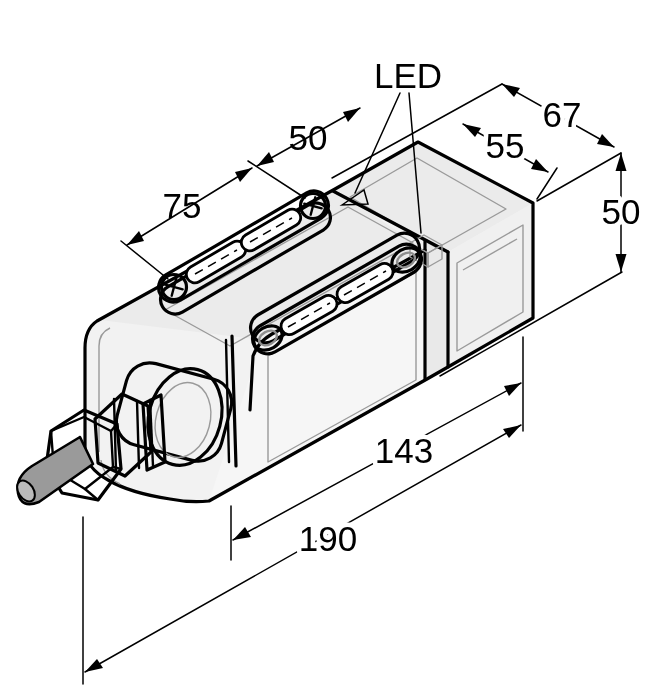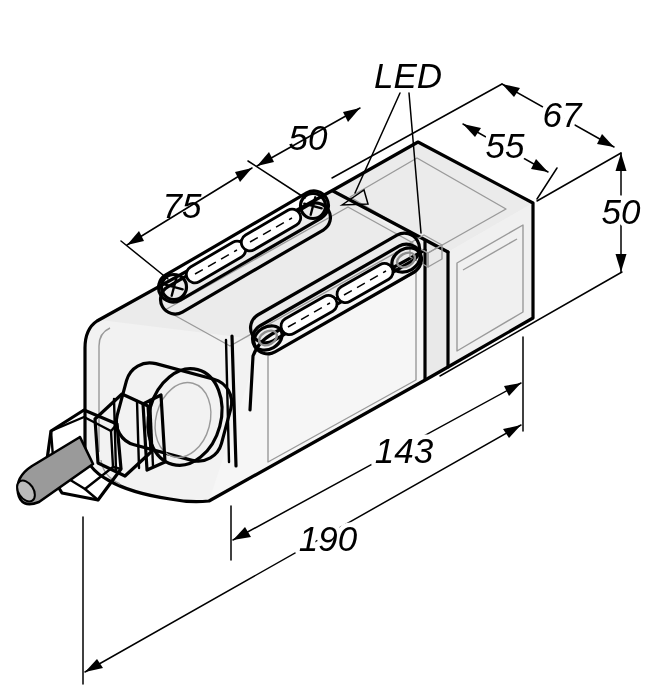--- a/index.html
+++ b/index.html
@@ -1,16 +1,16 @@
 <!DOCTYPE html>
 <html><head>
 <meta charset="utf-8">
 <style>
   html,body{margin:0;padding:0;background:#fff;}
-  .stage{width:651px;height:700px;background:#ffffff;position:relative;overflow:hidden;font-style:italic;}
+  .stage{width:651px;height:700px;background:#ffffff;position:relative;overflow:hidden;}
   svg{display:block;}
   .heavy{fill:none;stroke:#000;stroke-width:3.2;stroke-linejoin:round;stroke-linecap:round;}
   .med{fill:none;stroke:#000;stroke-width:2.4;stroke-linejoin:round;stroke-linecap:round;}
   .thin{fill:none;stroke:#000;stroke-width:1.5;stroke-linecap:round;}
   .gray{fill:none;stroke:#9a9a9a;stroke-width:1.4;stroke-linejoin:round;}
   .dash{fill:none;stroke:#000;stroke-width:1.5;stroke-dasharray:9 6;}
   .arr{fill:#000;stroke:none;}
   .lbl{font-family:"Liberation Sans","DejaVu Sans",sans-serif;font-size:35px;fill:#000;}
   .halo{stroke:#fff;stroke-width:9;paint-order:stroke;stroke-linejoin:round;}
 </style>

